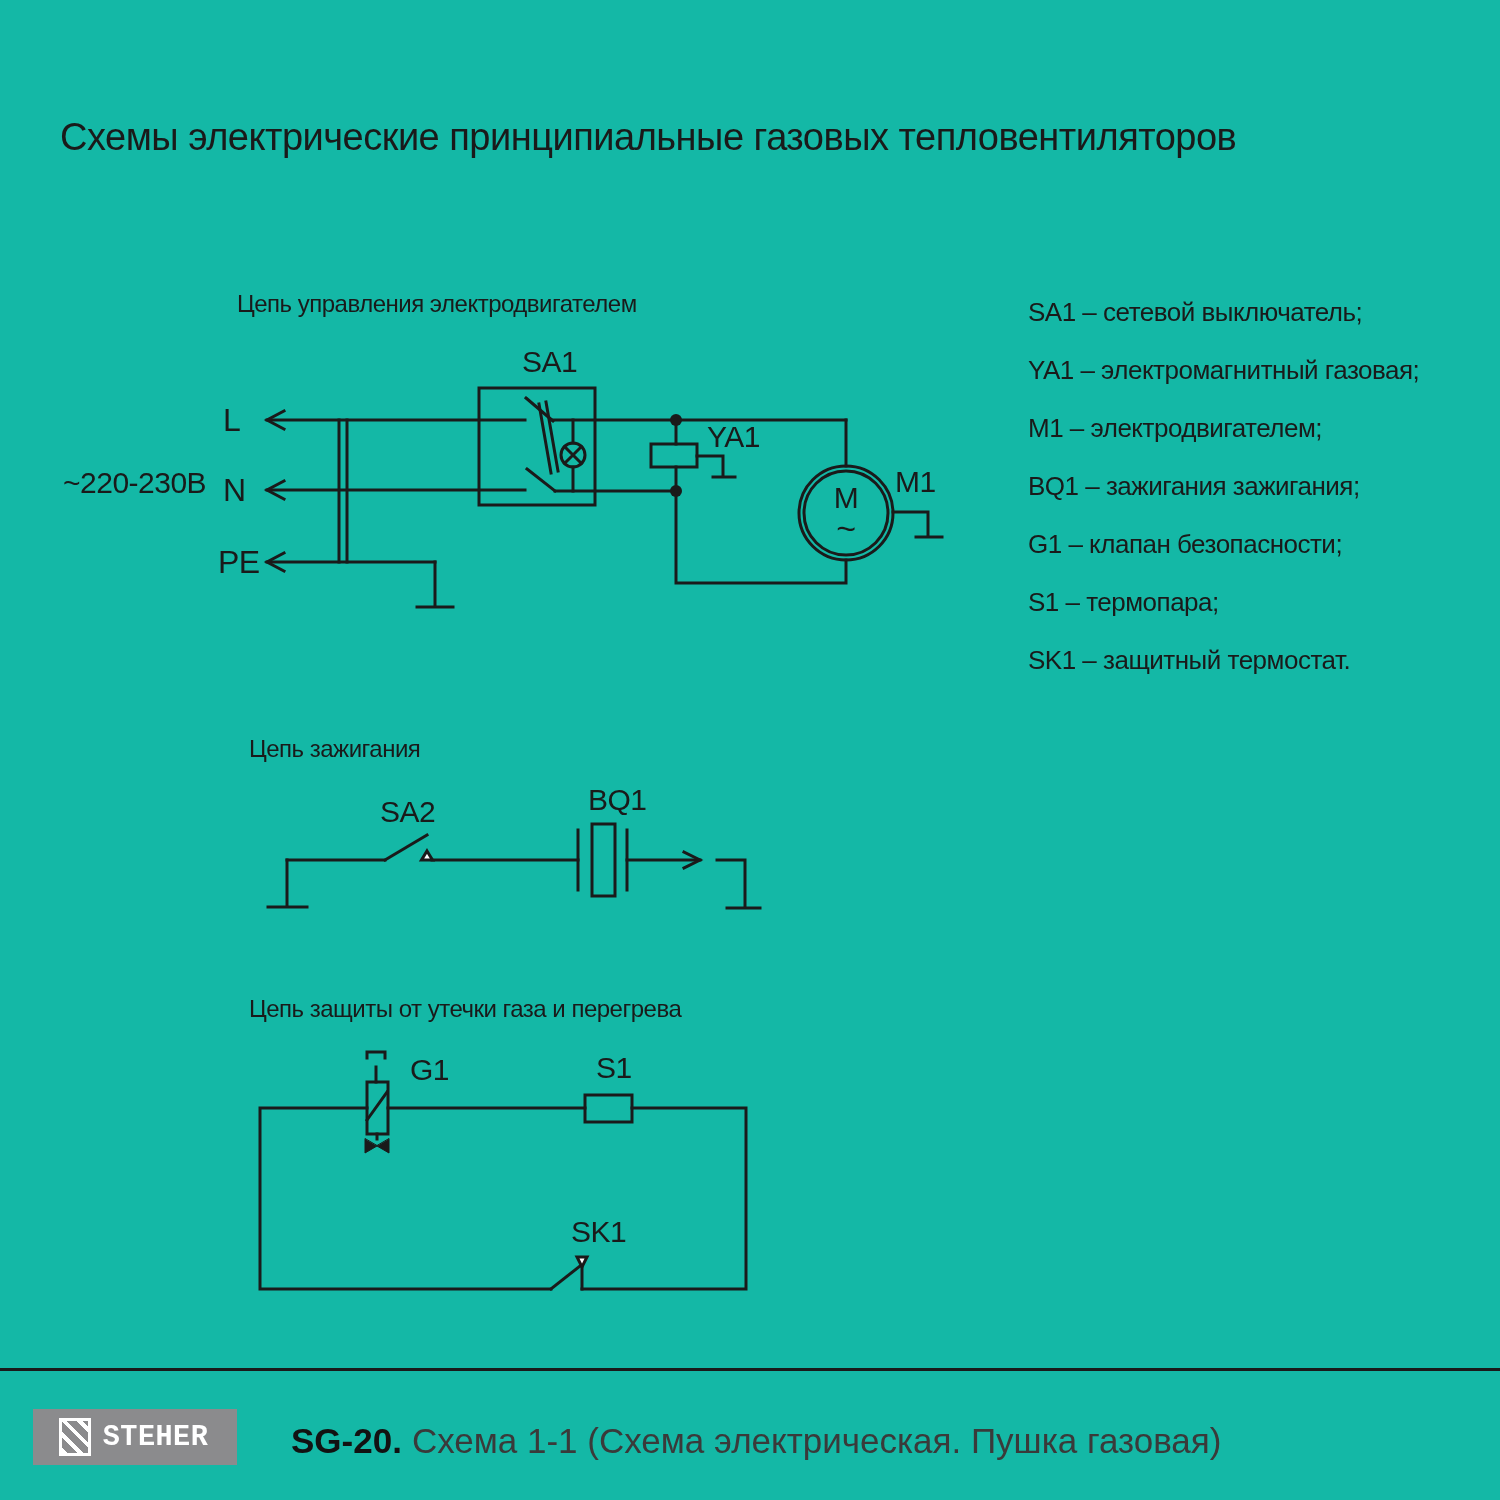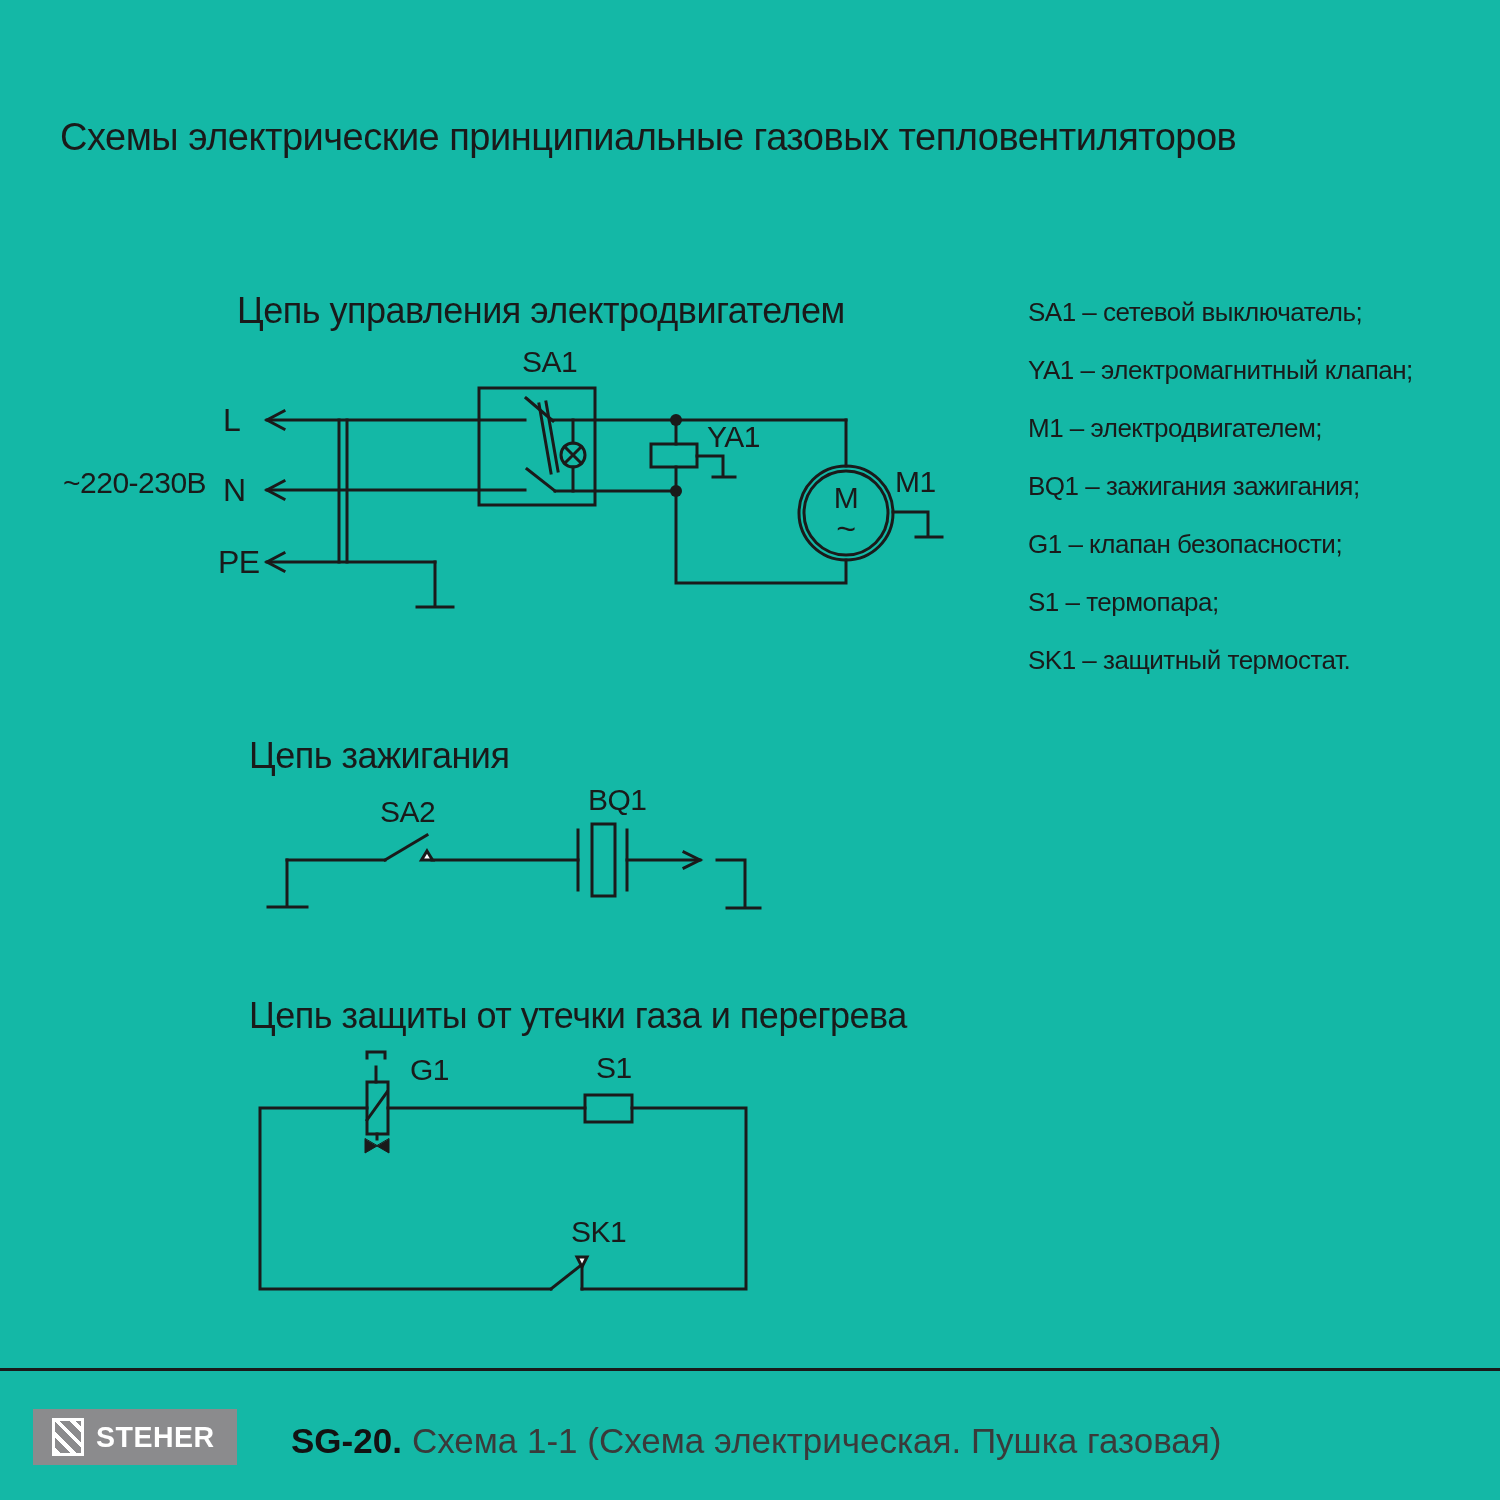--- a/index.html
+++ b/index.html
@@ -2,32 +2,32 @@
 <html><head>
 <meta charset="utf-8">
 <style>
   html,body{margin:0;padding:0;background:#fff;}
   #canvas{
     position:relative;width:1500px;height:1500px;background:#14b8a6;overflow:hidden;
     font-family:"Liberation Sans",sans-serif;color:#1a1a1a;
   }
   .abs{position:absolute;}
   .doc-title{font-size:38px;letter-spacing:-0.5px;font-weight:400;white-space:nowrap;}
-  .section-title{font-size:36px;letter-spacing:-0.5px;font-weight:400;white-space:nowrap;}
+  .section-title{font-size:24px;letter-spacing:-0.5px;font-weight:400;white-space:nowrap;}
   svg.sch{position:absolute;overflow:visible;}
   svg.sch path, svg.sch rect, svg.sch circle, svg.sch polygon{
     stroke:#1a1a1a;stroke-width:3;fill:none;stroke-linecap:square;stroke-linejoin:miter;
   }
   svg.sch .dot{fill:#1a1a1a;stroke:none;}
   svg.sch .solid{fill:#1a1a1a;stroke:#1a1a1a;stroke-width:1;}
   svg.sch .open{fill:#ffffff;}
   svg.sch text{fill:#1a1a1a;stroke:none;font-family:"Liberation Sans",sans-serif;letter-spacing:-0.5px;}
   .legend{display:flex;flex-direction:column;gap:28px;font-size:26px;line-height:30px;letter-spacing:-0.5px;white-space:nowrap;}
   .divider{position:absolute;left:0;width:1500px;height:3px;background:#1a1a1a;}
-  .logo{display:flex;align-items:center;justify-content:center;gap:9px;}
+  .logo{display:flex;align-items:center;justify-content:center;gap:9px;font-family:Liberation Mono, monospace;}
   .logo-icon{width:26px;height:32px;border:3px solid #ffffff;
     background:repeating-linear-gradient(45deg,#ffffff 0 4px,#8b8b8d 4px 11px);}
   .logo-text{color:#ffffff;font-weight:bold;font-size:30px;letter-spacing:0.5px;transform:scaleX(0.95);}
   .footer-line{white-space:nowrap;font-size:35px;margin-left:8px;}
   .footer-model{font-weight:bold;color:#121212;margin-right:10px;}
   .footer-caption{color:#3a3a3a;font-weight:300;}
 </style>
 </head>
 <body>
 
@@ -79,21 +79,21 @@
     <text x="168" y="233" font-size="32">PE</text>
     <text x="472" y="32" font-size="30">SA1</text>
     <text x="657" y="107" font-size="30">YA1</text>
     <text x="845" y="152" font-size="30">M1</text>
     <text x="796" y="168" font-size="30" text-anchor="middle">M</text>
     <text x="796" y="200" font-size="34" text-anchor="middle">~</text>
   </svg>
 
   <div class="abs legend" style="left:1028px;top:297px">
     <div>SA1 – сетевой выключатель;</div>
-    <div>YA1 – электромагнитный клапан;</div>
+    <div>YA1 – электромагнитный газовая;</div>
     <div>M1 – электродвигателем;</div>
     <div>BQ1 – зажигания зажигания;</div>
     <div>G1 – клапан безопасности;</div>
     <div>S1 – термопара;</div>
     <div>SK1 – защитный термостат.</div>
   </div>
 
   <div class="abs section-title" style="left:249px;top:735px">Цепь зажигания</div>
 
   <svg class="sch" style="left:230px;top:780px" width="560" height="150" viewBox="0 0 560 150">

